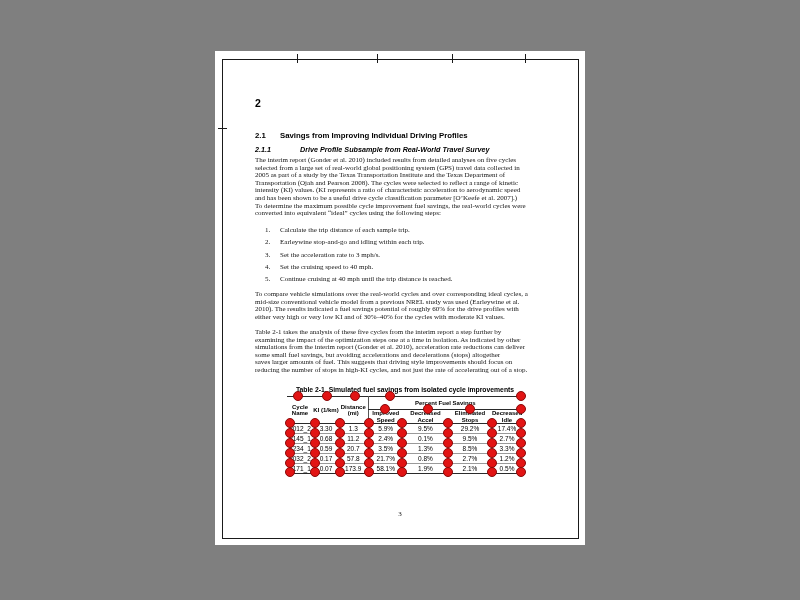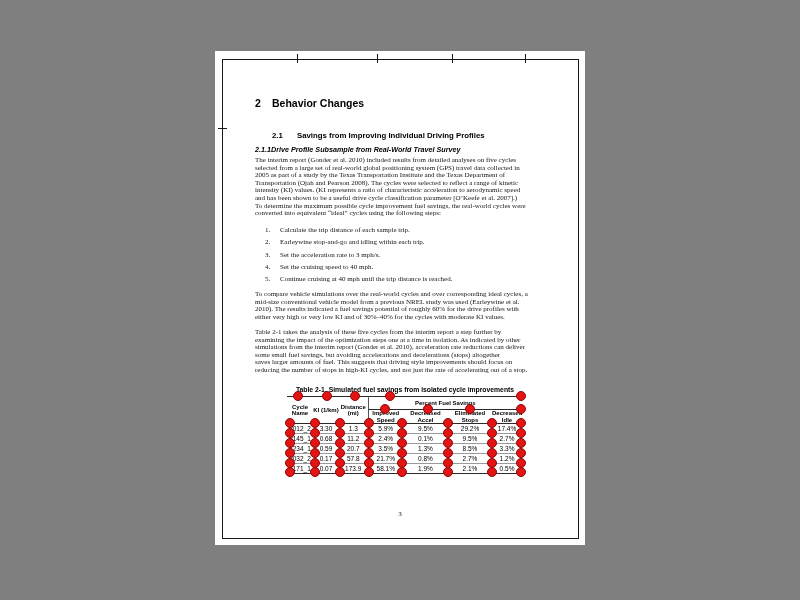--- a/index.html
+++ b/index.html
@@ -18,26 +18,26 @@
   }
   .tick-v { position:absolute; width:1px; height:9px; top:3px; background:#1a1a1a; }
   .tick-h { position:absolute; height:1px; width:9px; left:3px; background:#1a1a1a; }
 
   .h1 { position:absolute; left:40px; top:46px; display:flex;
         font-family:"Liberation Sans", sans-serif; font-weight:bold;
         font-size:10.5px; line-height:13px; color:#000; }
   .h1 .no { width:17px; }
   .h2 { position:absolute; left:40px; top:80px; display:flex;
         font-family:"Liberation Sans", sans-serif; font-weight:bold;
-        font-size:7.8px; color:#000;margin-left:17px; }
+        font-size:7.8px; color:#000; }
   .h2 .no { width:25px; }
   .h3 { position:absolute; left:40px; top:94px; display:flex;
         font-family:"Liberation Sans", sans-serif; font-weight:bold; font-style:italic;
         font-size:7.2px; color:#000; }
-  .h3 .no { width:16px; }
+  .h3 .no { width:45px; }
 
   .para { position:absolute; left:40px; width:305px;
           font-size:7px; line-height:7.6px; white-space:nowrap; }
   .p1 { top:106px; }
   .p2 { top:240px; }
   .p3 { top:278px; }
   .p4 { top:433px; }
 
   .numlist { position:absolute; left:50px; top:175px; font-size:7px; }
   .numlist .li { display:flex; height:12.3px; }
@@ -78,21 +78,20 @@
 
     <div class="tick-v" style="left:82px"></div>
     <div class="tick-v" style="left:162px"></div>
     <div class="tick-v" style="left:237px"></div>
     <div class="tick-v" style="left:310px"></div>
     <div class="tick-h" style="top:77px"></div>
 
     <div class="h1">
       <span class="no">2</span>
       <div>
-          <div>Behavior Changes</div>
         </div>
     </div>
 
     <div class="h2">
       <span class="no">2.1</span>
       <span>Savings from Improving Individual Driving Profiles</span>
     </div>
 
     <div class="h3">
       <span class="no">2.1.1</span>

